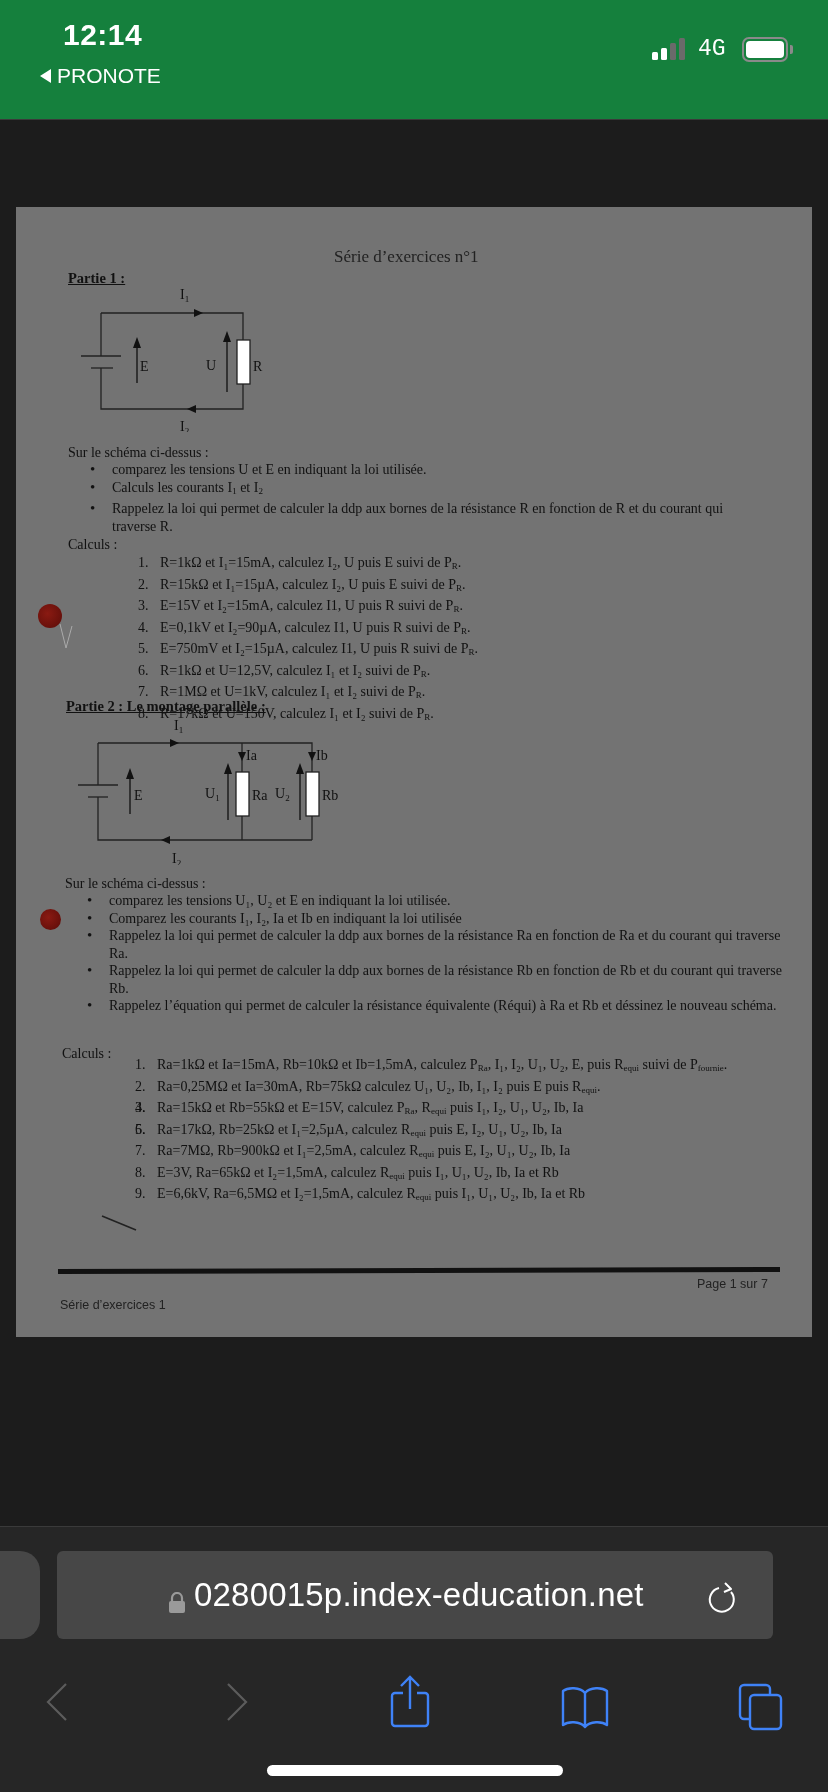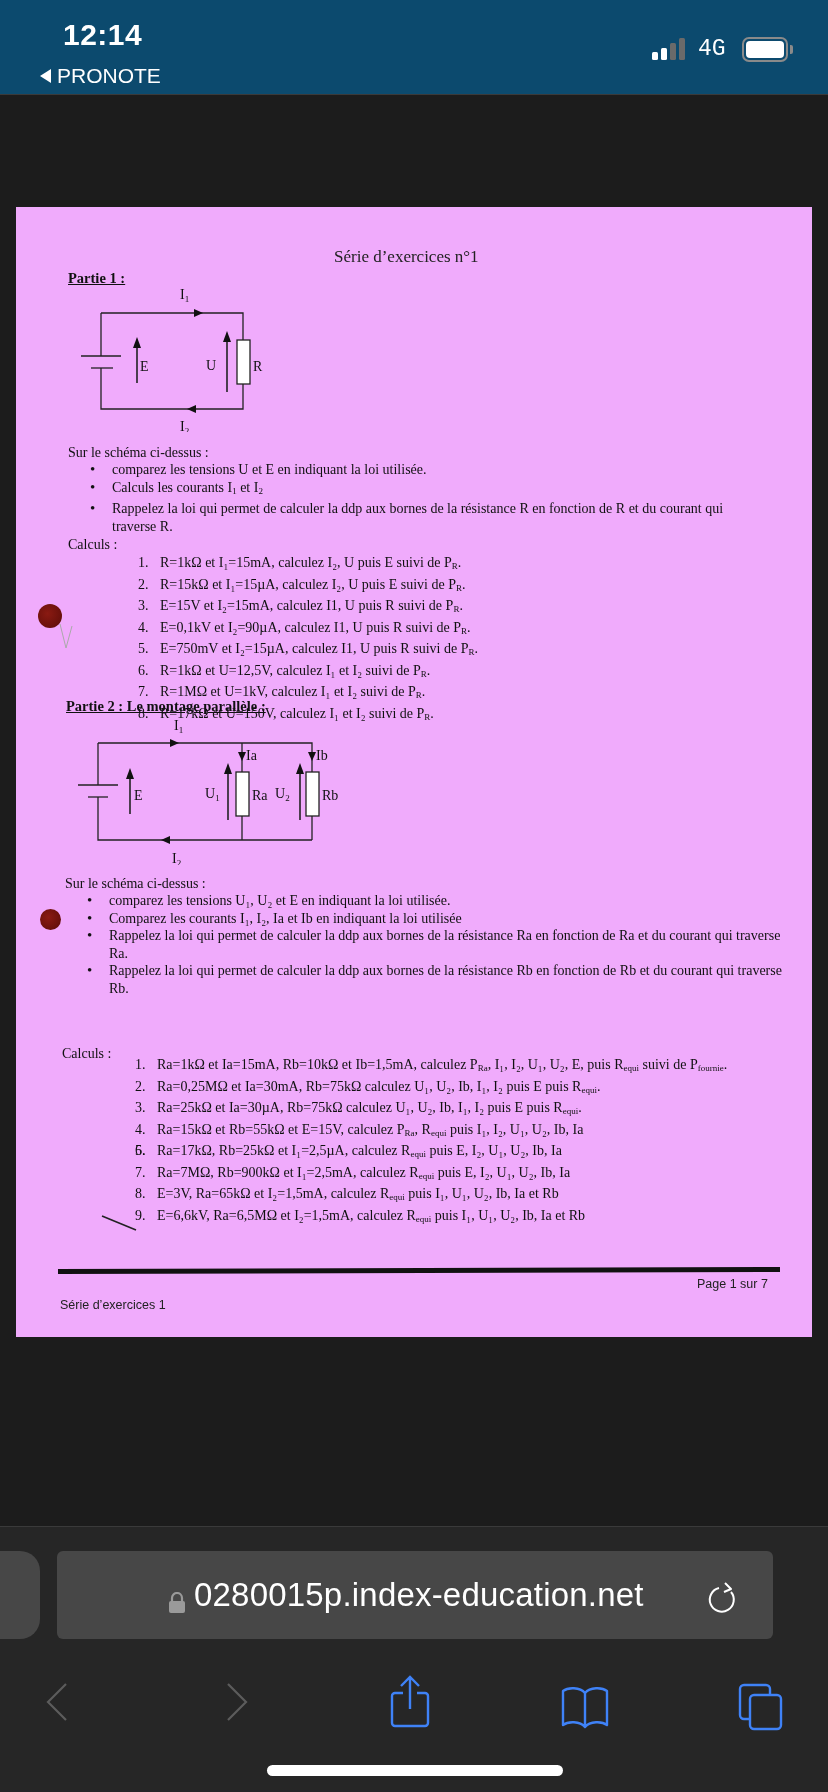--- a/index.html
+++ b/index.html
@@ -1,32 +1,32 @@
 <!DOCTYPE html>
 <html><head>
 <meta charset="utf-8">
 <style>
   * { box-sizing: border-box; margin: 0; padding: 0; }
   html, body { width: 828px; height: 1792px; background: #1c1c1c; overflow: hidden; }
   body { position: relative; font-family: "Liberation Sans", sans-serif; color: #fff; }
 
   
-  .statusbar { position: absolute; left: 0; top: 0; width: 828px; height: 95px; background: #0c4a6e; border-bottom: 1px solid #3a3a3a; }
+  .statusbar { position: absolute; left: 0; top: 0; width: 828px; height: 120px; background: #15803d; border-bottom: 1px solid #3a3a3a; }
   .time { position: absolute; left: 63px; top: 18px; font-size: 30px; font-weight: 600; letter-spacing: 0.5px; }
   .back-app { position: absolute; left: 40px; top: 64px; font-size: 21px; display: flex; align-items: center; gap: 6px; }
   .back-tri { width: 0; height: 0; border-top: 7px solid transparent; border-bottom: 7px solid transparent; border-right: 11px solid #fff; }
   .signal { position: absolute; left: 652px; top: 38px; width: 38px; height: 22px; }
   .signal span { position: absolute; bottom: 0; width: 6px; border-radius: 1.5px; }
   .net { position: absolute; left: 698px; top: 36px; font-size: 23px; font-family: Liberation Mono, monospace; }
   .battery { position: absolute; left: 742px; top: 37px; width: 46px; height: 25px; border: 2px solid #8a8a8a; border-radius: 7px; padding: 2px; }
   .battery .fill { width: 100%; height: 100%; background: #fff; border-radius: 4px; }
   .battery-tip { position: absolute; left: 790px; top: 45px; width: 3px; height: 9px; background: #8a8a8a; border-radius: 0 2px 2px 0; }
 
   
-  .page { position: absolute; left: 16px; top: 207px; width: 796px; height: 1130px; background: #f0abfc; color: #111; font-family: "Liberation Serif", serif; }
+  .page { position: absolute; left: 16px; top: 207px; width: 796px; height: 1130px; background: #737373; color: #111; font-family: "Liberation Serif", serif; }
   .doc-title { position: absolute; left: 318px; top: 40px; font-size: 17px; color: #222; }
   .part-head { position: absolute; font-size: 14.5px; font-weight: bold; text-decoration: underline; color: #111; }
   .para { position: absolute; font-size: 14px; color: #111; line-height: 17px; }
   ul.bul { position: absolute; list-style: none; font-size: 14px; line-height: 17.5px; color: #111; }
   ul.bul li { position: relative; padding-left: 24px; font-family: Liberation Serif, serif; }
   ul.bul li::before { content: "•"; position: absolute; left: 2px; top: 0; font-size: 15px; }
   ol.calc { position: absolute; list-style: none; font-size: 14px; line-height: 17.5px; color: #111; }
   ol.calc li { position: relative; padding-left: 22px; }
   ol.calc li .num { position: absolute; left: 0; top: 0; }
   sub { font-size: 9px; vertical-align: -2px; }
@@ -158,29 +158,30 @@
     <text x="174" y="45" font-size="14">Ia</text>
     <text x="244" y="45" font-size="14">Ib</text>
   </svg>
 
   <div class="para" style="left:49px;top:668px">Sur le schéma ci-dessus :</div>
   <ul class="bul" style="left:69px;top:685px;width:700px">
     <li>comparez les tensions U₁, U₂ et E en indiquant la loi utilisée.</li>
     <li>Comparez les courants I₁, I₂, Ia et Ib en indiquant la loi utilisée</li>
     <li>Rappelez la loi qui permet de calculer la ddp aux bornes de la résistance Ra en fonction de Ra et du courant qui traverse Ra.</li>
     <li>Rappelez la loi qui permet de calculer la ddp aux bornes de la résistance Rb en fonction de Rb et du courant qui traverse Rb.</li>
+    <li>Rappelez l’équation qui permet de calculer la résistance équivalente (Réqui) à Ra et Rb et déssinez le nouveau schéma.</li>
   </ul>
 
   <div class="blot" style="left:24px;top:702px;width:21px;height:21px"></div>
 
   <div class="para" style="left:46px;top:838px">Calculs :</div>
   <ol class="calc" style="left:119px;top:849px;width:640px">
     <li><span class="num">1.</span><span>Ra=1kΩ et Ia=15mA, Rb=10kΩ et Ib=1,5mA, calculez P<sub>Ra</sub>, I₁, I₂, U₁, U₂, E, puis R<sub>equi</sub> suivi de P<sub>fournie</sub>.</span></li>
     <li><span class="num">2.</span><span>Ra=0,25MΩ et Ia=30mA, Rb=75kΩ calculez U₁, U₂, Ib, I₁, I₂ puis E puis R<sub>equi</sub>.</span></li>
-    <li><span class="num">3.</span><span>Ra=25kΩ et Ia=30µA, Rb=75kΩ calculez U₁, U₂, Ib, I₁, I₂ puis E puis R<sub>equi</sub>.</span></li>
+    <li><span class="num">3.</span></li>
     <li><span class="num">4.</span><span>Ra=15kΩ et Rb=55kΩ et E=15V, calculez P<sub>Ra</sub>, R<sub>equi</sub> puis I₁, I₂, U₁, U₂, Ib, Ia</span></li>
     <li><span class="num">5.</span></li>
     <li><span class="num">6.</span><span>Ra=17kΩ, Rb=25kΩ et I₁=2,5µA, calculez R<sub>equi</sub> puis E, I₂, U₁, U₂, Ib, Ia</span></li>
     <li><span class="num">7.</span><span>Ra=7MΩ, Rb=900kΩ et I₁=2,5mA, calculez R<sub>equi</sub> puis E, I₂, U₁, U₂, Ib, Ia</span></li>
     <li><span class="num">8.</span><span>E=3V, Ra=65kΩ et I₂=1,5mA, calculez R<sub>equi</sub> puis I₁, U₁, U₂, Ib, Ia et Rb</span></li>
     <li><span class="num">9.</span><span>E=6,6kV, Ra=6,5MΩ et I₂=1,5mA, calculez R<sub>equi</sub> puis I₁, U₁, U₂, Ib, Ia et Rb</span></li>
   </ol>
   <svg class="circuit" style="left:84px;top:1007px" width="40" height="20">
       <path d="M2 2 L36 16" stroke="#222" stroke-width="1.6"></path>
     </svg>

